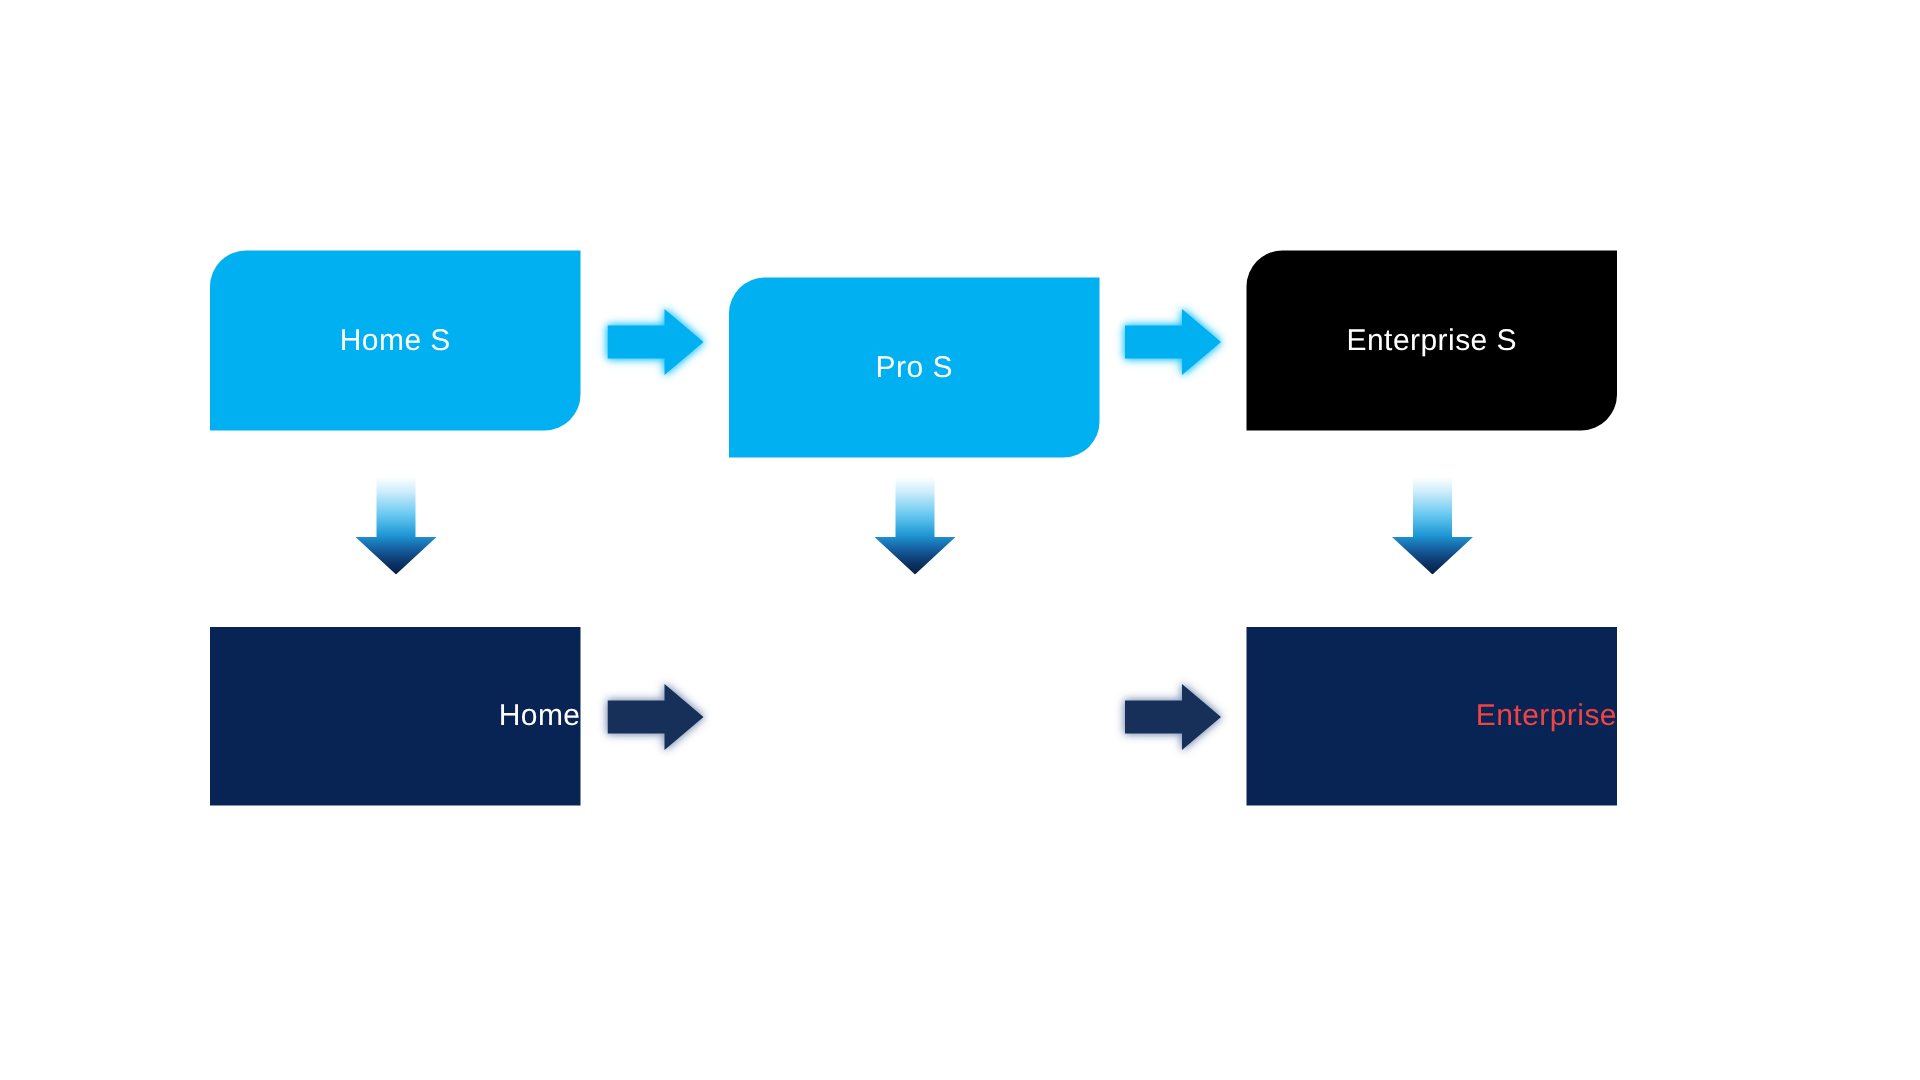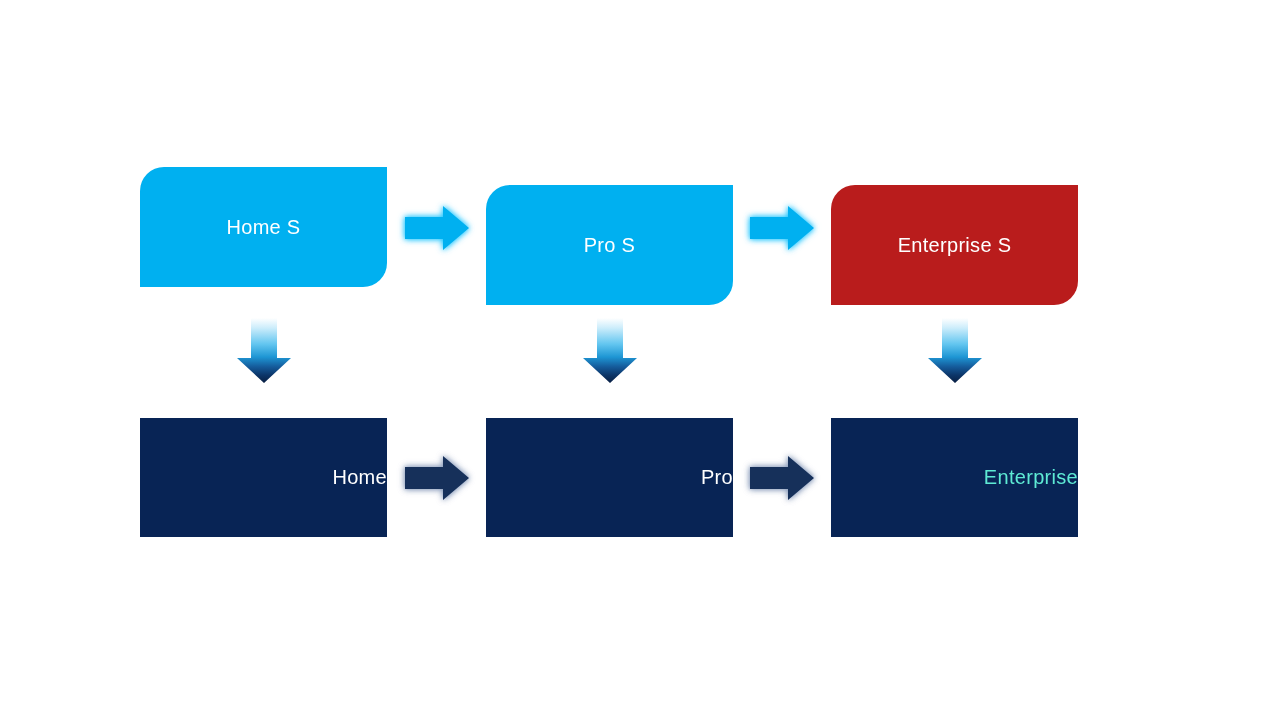--- a/index.html
+++ b/index.html
@@ -71,21 +71,21 @@
 <body>
 
 <div class="canvas">
 
   <div class="box top col1" style="background-color: rgb(0, 176, 240);">
     <span style="color: rgb(255, 255, 255);">Home S</span>
   </div>
   <div class="box top col2" style="background-color: rgb(0, 176, 240); margin-top: 18px;">
     <span style="color: rgb(255, 255, 255);">Pro S</span>
   </div>
-  <div class="box top col3" style="background-color: #b91c1c; margin-top: 18px;">
+  <div class="box top col3" style="background-color: #000000;">
     <span style="color: rgb(255, 255, 255);">Enterprise S</span>
   </div>
 
   <div class="rarrow row-top gap1 cyan">
     <svg viewBox="0 0 64 44" xmlns="http://www.w3.org/2000/svg">
       <polygon points="0,11 38,11 38,0 64,22 38,44 38,33 0,33" fill="#00B0F0"></polygon>
     </svg>
   </div>
   <div class="rarrow row-top gap2 cyan">
     <svg viewBox="0 0 64 44" xmlns="http://www.w3.org/2000/svg">
@@ -138,25 +138,22 @@
           <stop offset="1" stop-color="#091F42"></stop>
         </linearGradient>
       </defs>
       <polygon points="14,0 40,0 40,40 54,40 27,65 0,40 14,40" fill="url(#downGrad3)"></polygon>
     </svg>
   </div>
 
   <div class="box bottom col1" style="background-color: rgb(8, 36, 85);">
     <span style="color: rgb(255, 255, 255);">Home</span>
   </div>
-  <div class="box bottom col2" style="background-color: rgb(8, 36, 85);">
-    <span style="color: rgb(255, 255, 255);">Pro</span>
-  </div>
   <div class="box bottom col3" style="background-color: rgb(8, 36, 85);">
-    <span style="color: #5eead4;">Enterprise</span>
+    <span style="color: #ef4444;">Enterprise</span>
   </div>
 
   <div class="rarrow row-bottom gap1 navy">
     <svg viewBox="0 0 64 44" xmlns="http://www.w3.org/2000/svg">
       <polygon points="0,11 38,11 38,0 64,22 38,44 38,33 0,33" fill="#16305A"></polygon>
     </svg>
   </div>
   <div class="rarrow row-bottom gap2 navy">
     <svg viewBox="0 0 64 44" xmlns="http://www.w3.org/2000/svg">
       <polygon points="0,11 38,11 38,0 64,22 38,44 38,33 0,33" fill="#16305A"></polygon>

